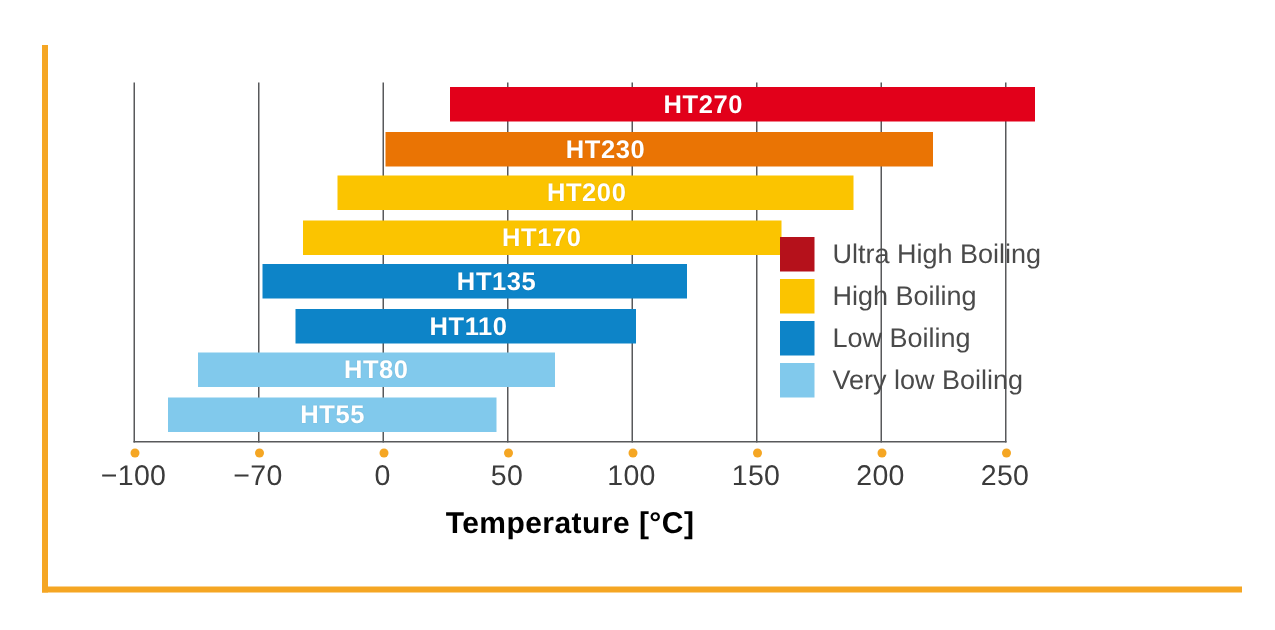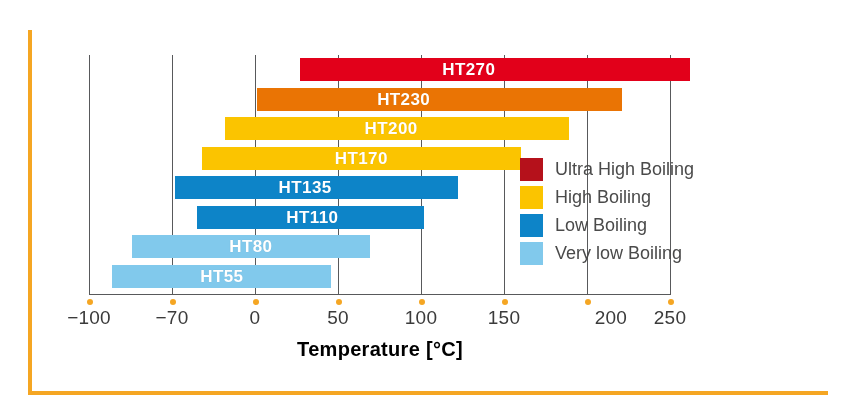--- a/index.html
+++ b/index.html
@@ -159,21 +159,21 @@
     <div id="bars">
         <div class="bar" style="left: 299.82px; top: 58px; width: 390.1px; background: rgb(226, 0, 26);"></div>
         <div class="bar-label" style="left: 299.82px; top: 58px; width: 338px;">HT270</div>
         <div class="bar" style="left: 256.66px; top: 87.5px; width: 365.2px; background: rgb(234, 116, 4);"></div>
         <div class="bar-label" style="left: 256.66px; top: 87.5px; width: 294px;">HT230</div>
         <div class="bar" style="left: 225.12px; top: 117px; width: 343.62px; background: rgb(251, 196, 0);"></div>
         <div class="bar-label" style="left: 225.12px; top: 117px; width: 332px;">HT200</div>
         <div class="bar" style="left: 201.88px; top: 146.5px; width: 318.72px; background: rgb(251, 196, 0);"></div>
         <div class="bar-label" style="left: 201.88px; top: 146.5px; width: 318.72px;">HT170</div>
         <div class="bar" style="left: 175.32px; top: 176px; width: 282.2px; background: rgb(13, 132, 200);"></div>
-        <div class="bar-label" style="left: 164px; top: 176px; width: 282.2px;">HT135</div>
+        <div class="bar-label" style="left: 190px; top: 176px; width: 282.2px;">HT135</div>
         <div class="bar" style="left: 196.9px; top: 205.5px; width: 227.42px; background: rgb(13, 132, 200);"></div>
         <div class="bar-label" style="left: 196.9px; top: 205.5px; width: 231px; text-align: center;">HT110</div>
         <div class="bar" style="left: 132.16px; top: 235px; width: 237.38px; background: rgb(129, 201, 236);"></div>
         <div class="bar-label" style="left: 132.16px; top: 235px; width: 237.38px;">HT80</div>
         <div class="bar" style="left: 112.24px; top: 264.5px; width: 219.12px; background: rgb(129, 201, 236);"></div>
         <div class="bar-label" style="left: 112.24px; top: 264.5px; width: 219.12px;">HT55</div>
       </div>
     <div id="ticks">
         <div class="tick-dot" style="left: 86.5px;"></div>
         <div class="tick-label" style="left: 89px;">−100</div>
@@ -181,21 +181,21 @@
         <div class="tick-label" style="left: 172px;">−70</div>
         <div class="tick-dot" style="left: 252.5px;"></div>
         <div class="tick-label" style="left: 255px;">0</div>
         <div class="tick-dot" style="left: 335.5px;"></div>
         <div class="tick-label" style="left: 338px;">50</div>
         <div class="tick-dot" style="left: 418.5px;"></div>
         <div class="tick-label" style="left: 421px;">100</div>
         <div class="tick-dot" style="left: 501.5px;"></div>
         <div class="tick-label" style="left: 504px;">150</div>
         <div class="tick-dot" style="left: 584.5px;"></div>
-        <div class="tick-label" style="left: 587px; text-align: right;">200</div>
+        <div class="tick-label" style="left: 587px;">200</div>
         <div class="tick-dot" style="left: 667.5px;"></div>
         <div class="tick-label" style="left: 670px;">250</div>
       </div>
     <div class="axis-title">Temperature [°C]</div>
   </div>
 
   <div class="legend" id="legend">
       <div class="legend-row">
         <div class="legend-swatch" style="background: rgb(181, 17, 27);"></div>
         <div class="legend-text">Ultra High Boiling</div>

